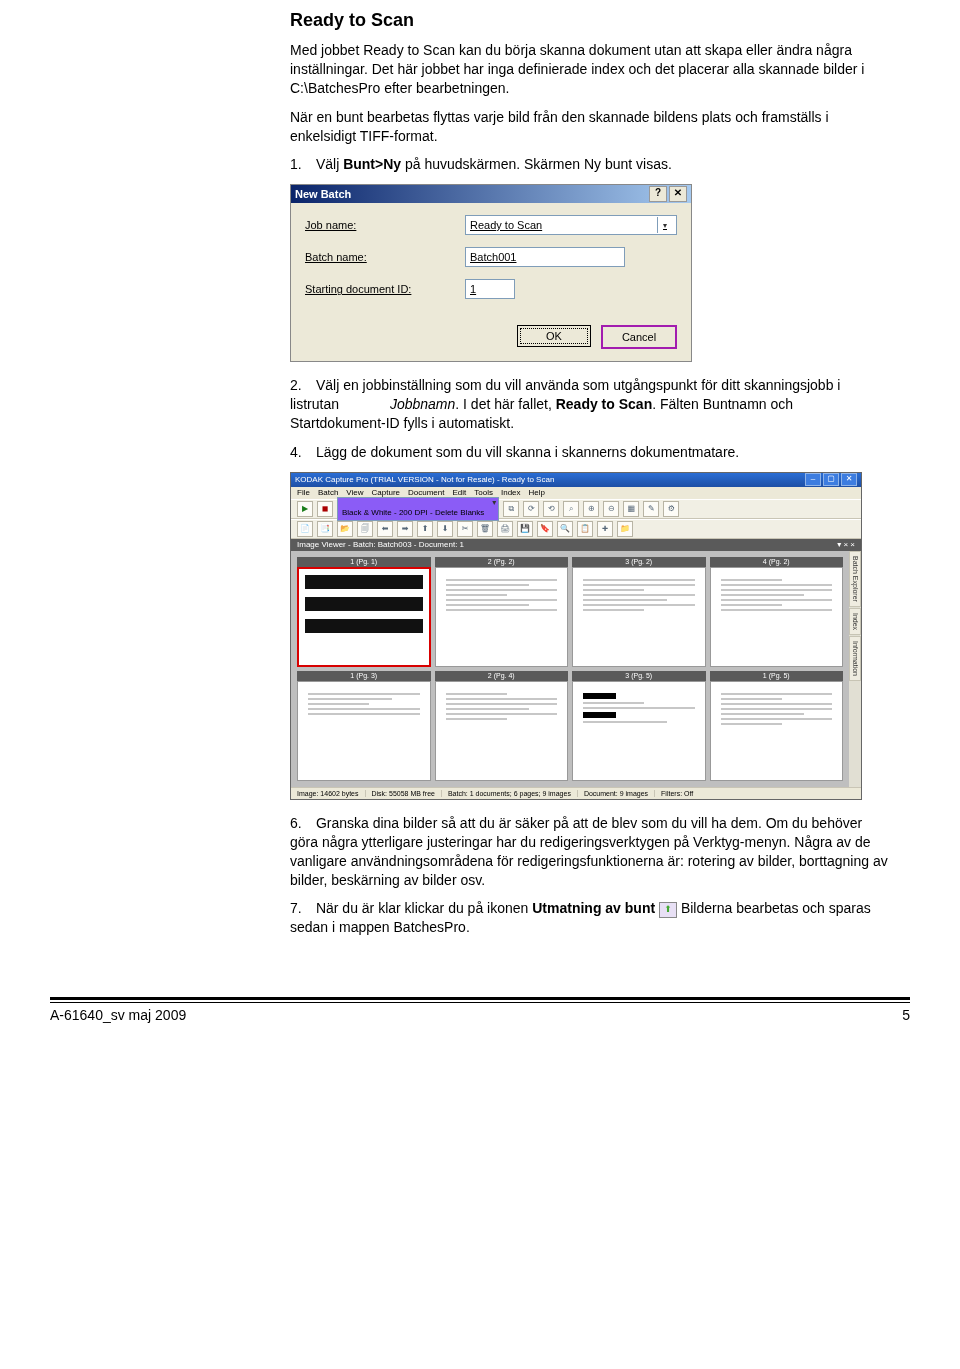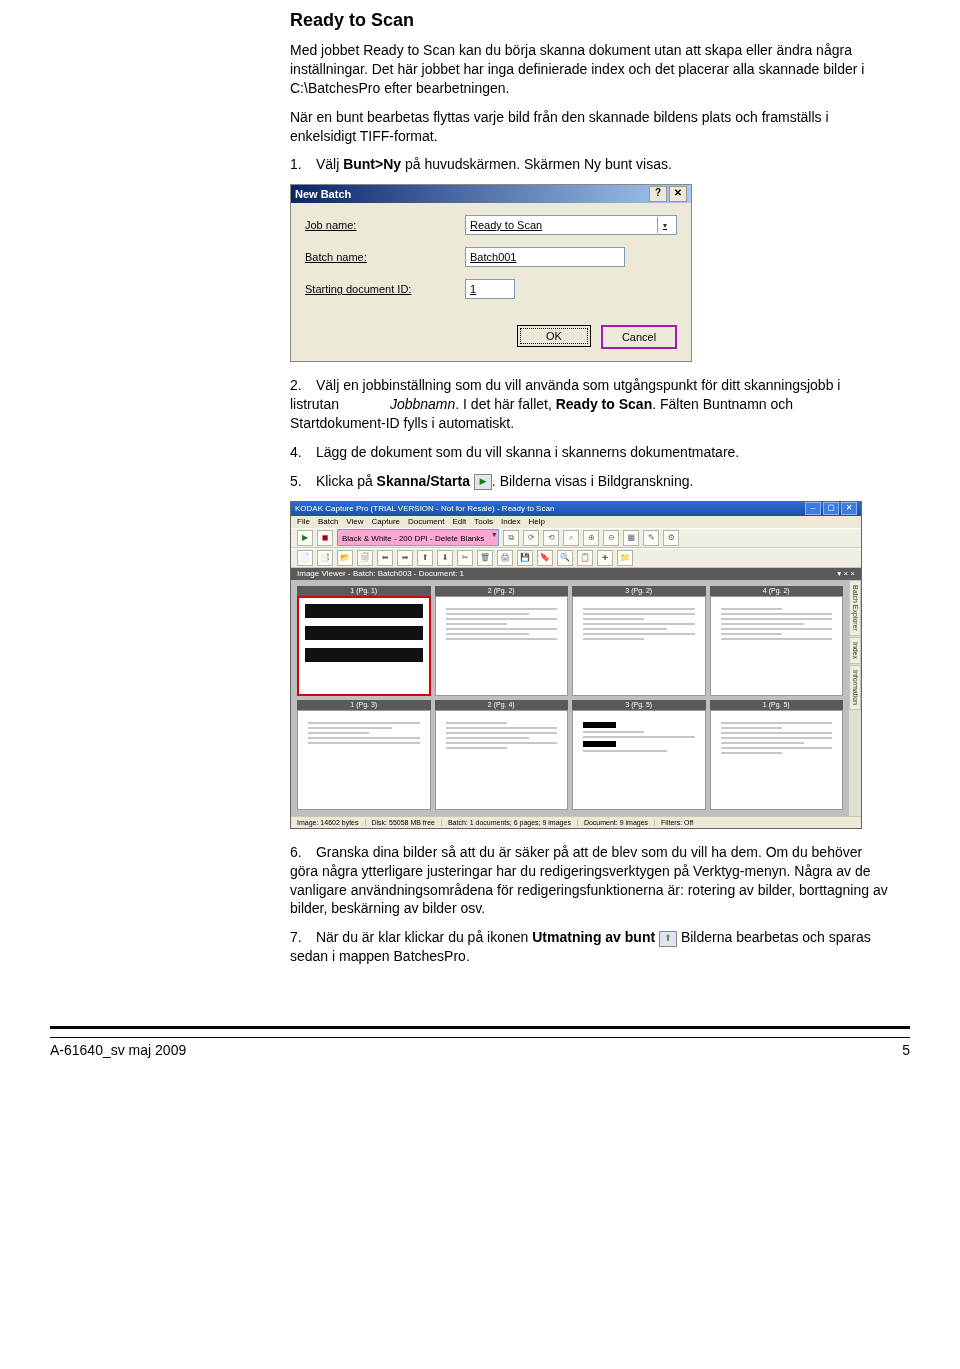--- a/index.html
+++ b/index.html
@@ -137,22 +137,22 @@
   .toolbar1,.toolbar2 {
     height:18px;background:#f1efe4;
     border-top:1px solid #fff;border-bottom:1px solid #c9c5b5;
     display:flex;align-items:center;gap:4px;padding:0 6px;
   }
   .tb-ico {
     width:14px;height:14px;border:1px solid #b8b4a4;background:#fdfcf7;
     font-size:8px;text-align:center;line-height:13px;color:#567;
   }
   .tb-combo {
-    height:14px;border:1px solid #7f9db9;background:#f9a8d4;
-    padding:1px 14px 0 4px;font-size:8px;display:flex;align-items:center;position:relative;
+    height:14px;border:1px solid #7f9db9;background:#8b5cf6;
+    padding:8px 14px 0 4px;font-size:8px;display:flex;align-items:center;position:relative;
   }
   .tb-combo::after {
     content:"▾";position:absolute;right:2px;top:0;font-size:8px;color:#333;
   }
   .viewer-header {
     height:12px;background:#5a5a5a;color:#fff;
     display:flex;align-items:center;padding:0 6px;justify-content:space-between;
   }
   .grid-area {
     display:flex;
@@ -197,21 +197,21 @@
     height:11px;background:#ece9d8;border-top:1px solid #c9c5b5;
     display:flex;color:#000;font-size:7px;align-items:center;
   }
   .status-seg { padding:0 6px;border-right:1px solid #c9c5b5;white-space:nowrap; }
   .status-seg:last-child { border-right:none; }
 
   
   .page-footer-wrap {
     margin-top:60px;
     border-top:3px solid #000;
-    padding-top:6px;
+    padding-top:0;
   }
   .page-footer-inner {
     border-top:1px solid #000;
     padding-top:4px;
     display:flex;justify-content:space-between;
     font-size:14px;
     margin-top:2px;
   }
 </style>
 </head>
@@ -267,25 +267,20 @@
       <span class="num">2.</span>
       <span>Välj en jobbinställning som du vill använda som utgångspunkt för ditt skanningsjobb i listrutan </span><span class="italic">Jobbnamn</span><span>. I det här fallet, </span><span class="bold">Ready to Scan</span><span>. Fälten Buntnamn och Startdokument-ID fylls i automatiskt.</span>
     </p>
 
 
     <p class="step">
       <span class="num">4.</span>
       <span>Lägg de dokument som du vill skanna i skannerns dokumentmatare.</span>
     </p>
 
-    <p class="step">
-      <span class="num">5.</span>
-      <span>Klicka på </span><span class="bold">Skanna/Starta</span>
-      <span class="inline-icon play">▶</span><span>. Bilderna visas i Bildgranskning.</span>
-    </p>
 
     <div class="app">
       <div class="app-titlebar">
         <span class="ttl">KODAK Capture Pro (TRIAL VERSION - Not for Resale) - Ready to Scan</span>
         <span class="tb-btn">–</span>
         <span class="tb-btn">▢</span>
         <span class="tb-btn">✕</span>
       </div>
       <div class="menubar">
         <span>File</span>

